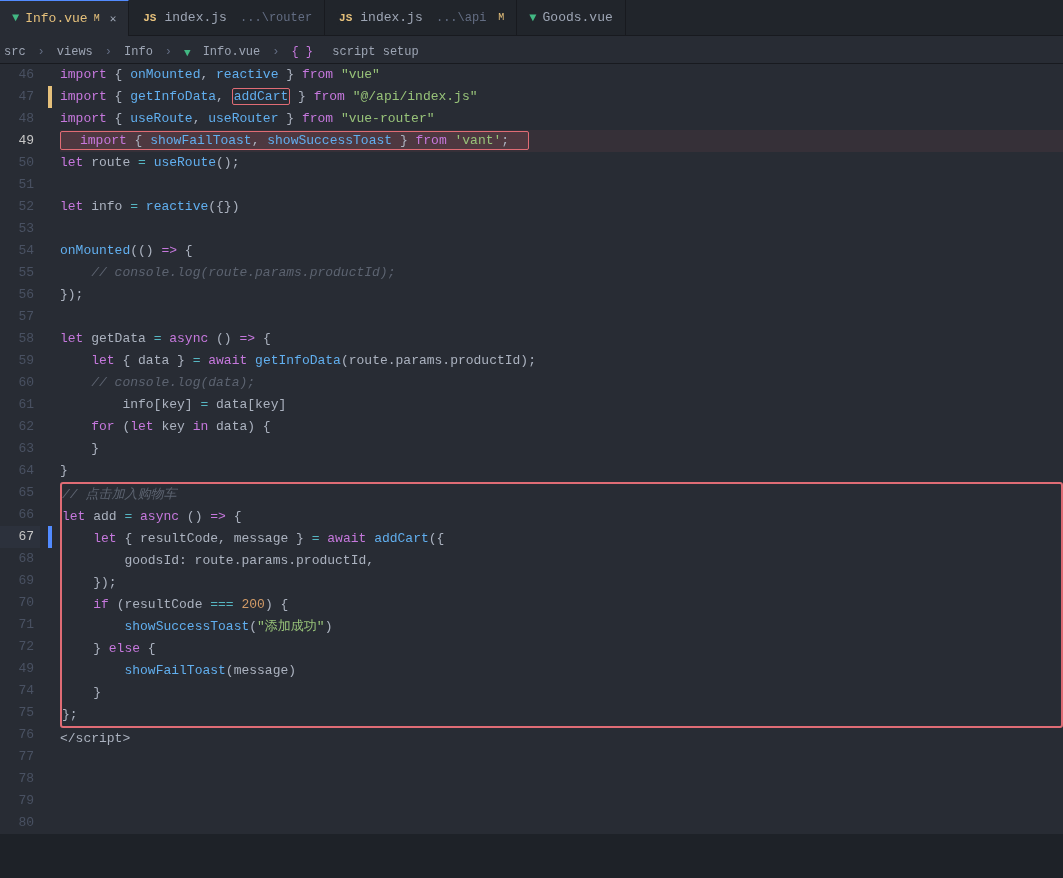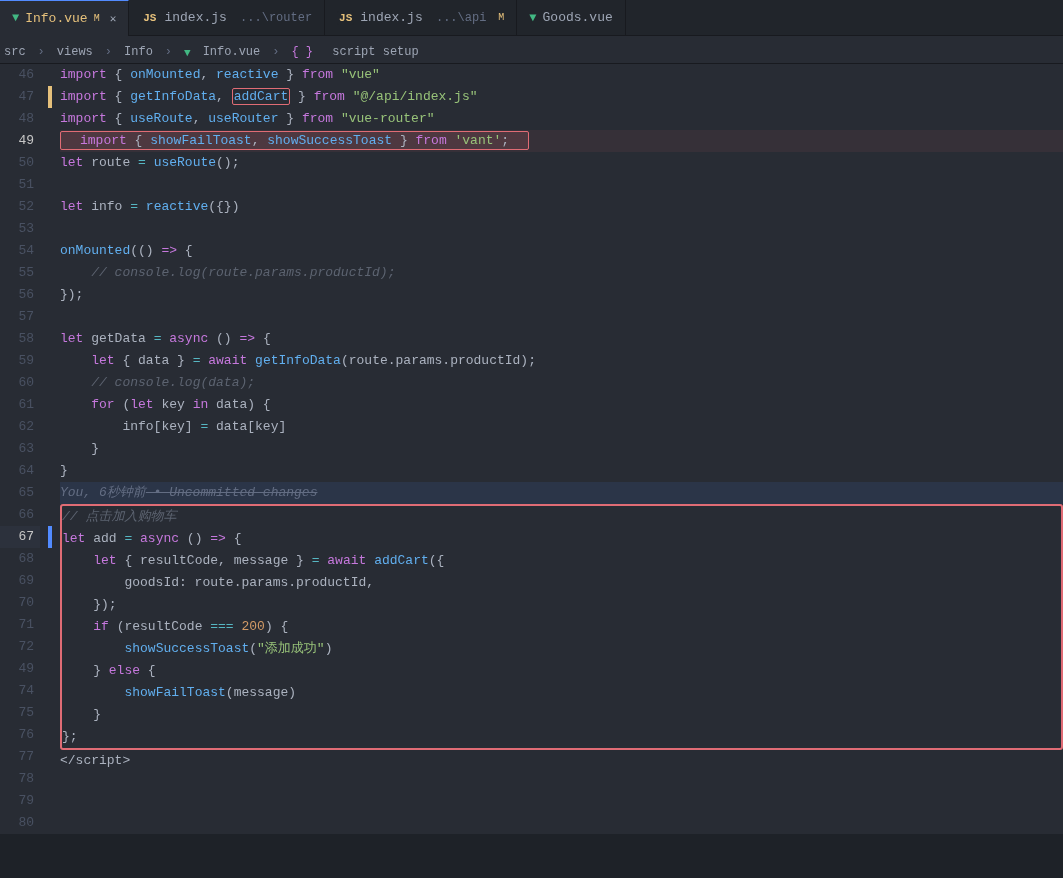--- a/index.html
+++ b/index.html
@@ -316,29 +316,28 @@
     <div class="code-line"><span class="white">});</span></div>
 
     <div class="code-line">&nbsp;</div>
 
     <div class="code-line"><span class="kw">let</span><span class="white"> getData </span><span class="op">=</span><span class="white"> </span><span class="kw">async</span><span class="white"> () </span><span class="arrow">=&gt;</span><span class="white"> {</span></div>
 
     <div class="code-line"><span class="white">    </span><span class="kw">let</span><span class="white"> { data } </span><span class="op">=</span><span class="white"> </span><span class="kw">await</span><span class="white"> </span><span class="fn">getInfoData</span><span class="white">(route.params.productId);</span></div>
 
     <div class="code-line"><span class="white">    </span><span class="comment">// console.log(data);</span></div>
 
+    <div class="code-line"><span class="white">        info[key] </span><span class="op">=</span><span class="white"> data[key]</span></div>
+
     <div class="code-line"><span class="white">    </span><span class="kw">for</span><span class="white"> (</span><span class="kw">let</span><span class="white"> key </span><span class="kw">in</span><span class="white"> data) {</span></div>
 
-    <div class="code-line"><span class="white">        info[key] </span><span class="op">=</span><span class="white"> data[key]</span></div>
-
     <div class="code-line"><span class="white">    }</span></div>
 
     <div class="code-line"><span class="white">}</span></div>
 
-    <div class="code-line" style="background: rgba(82,139,255,0.1); color:#636d83; font-style:italic;"><span class="you-label">You, 6</span><span style="color:#636d83;">秒钟前</span><span class="uncommitted-tooltip"> • Uncommitted changes</span></div>
 
     <div style="border: 2px solid #e06c75; border-radius: 3px; margin-left: 0; padding: 0;">
 
       <div class="code-line"><span class="comment">// </span><span style="color:#5c6370; font-style:italic;">点击加入购物车</span></div>
 
       <div class="code-line"><span class="kw">let</span><span class="white"> add </span><span class="op">=</span><span class="white"> </span><span class="kw">async</span><span class="white"> () </span><span class="arrow">=&gt;</span><span class="white"> {</span></div>
 
       <div class="code-line"><span class="white">    </span><span class="kw">let</span><span class="white"> { resultCode, message } </span><span class="op">=</span><span class="white"> </span><span class="kw">await</span><span class="white"> </span><span class="fn">addCart</span><span class="white">({</span></div>
 
       <div class="code-line"><span class="white">        goodsId: route.params.productId,</span></div>

